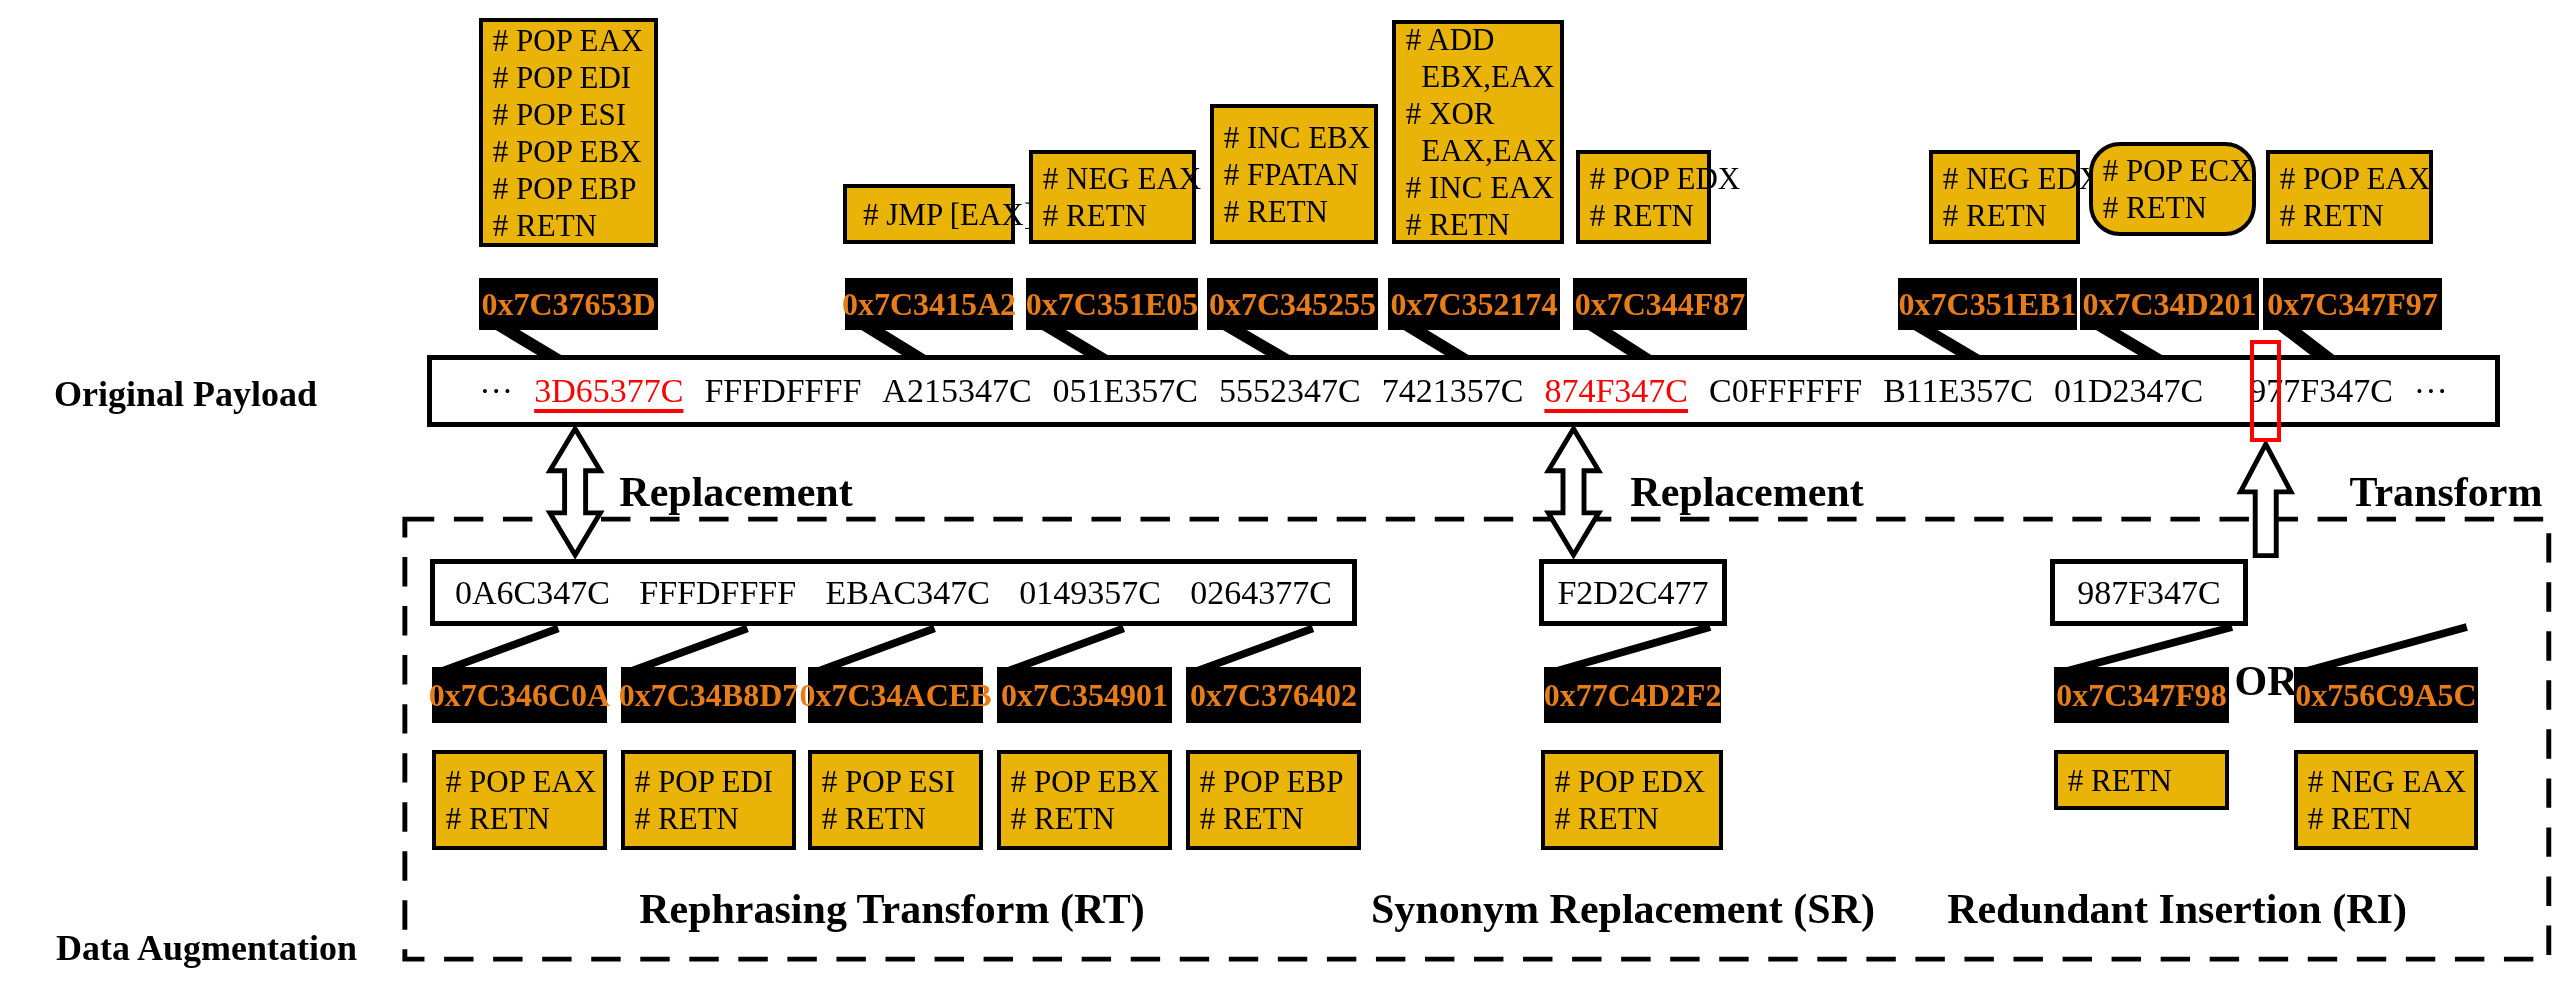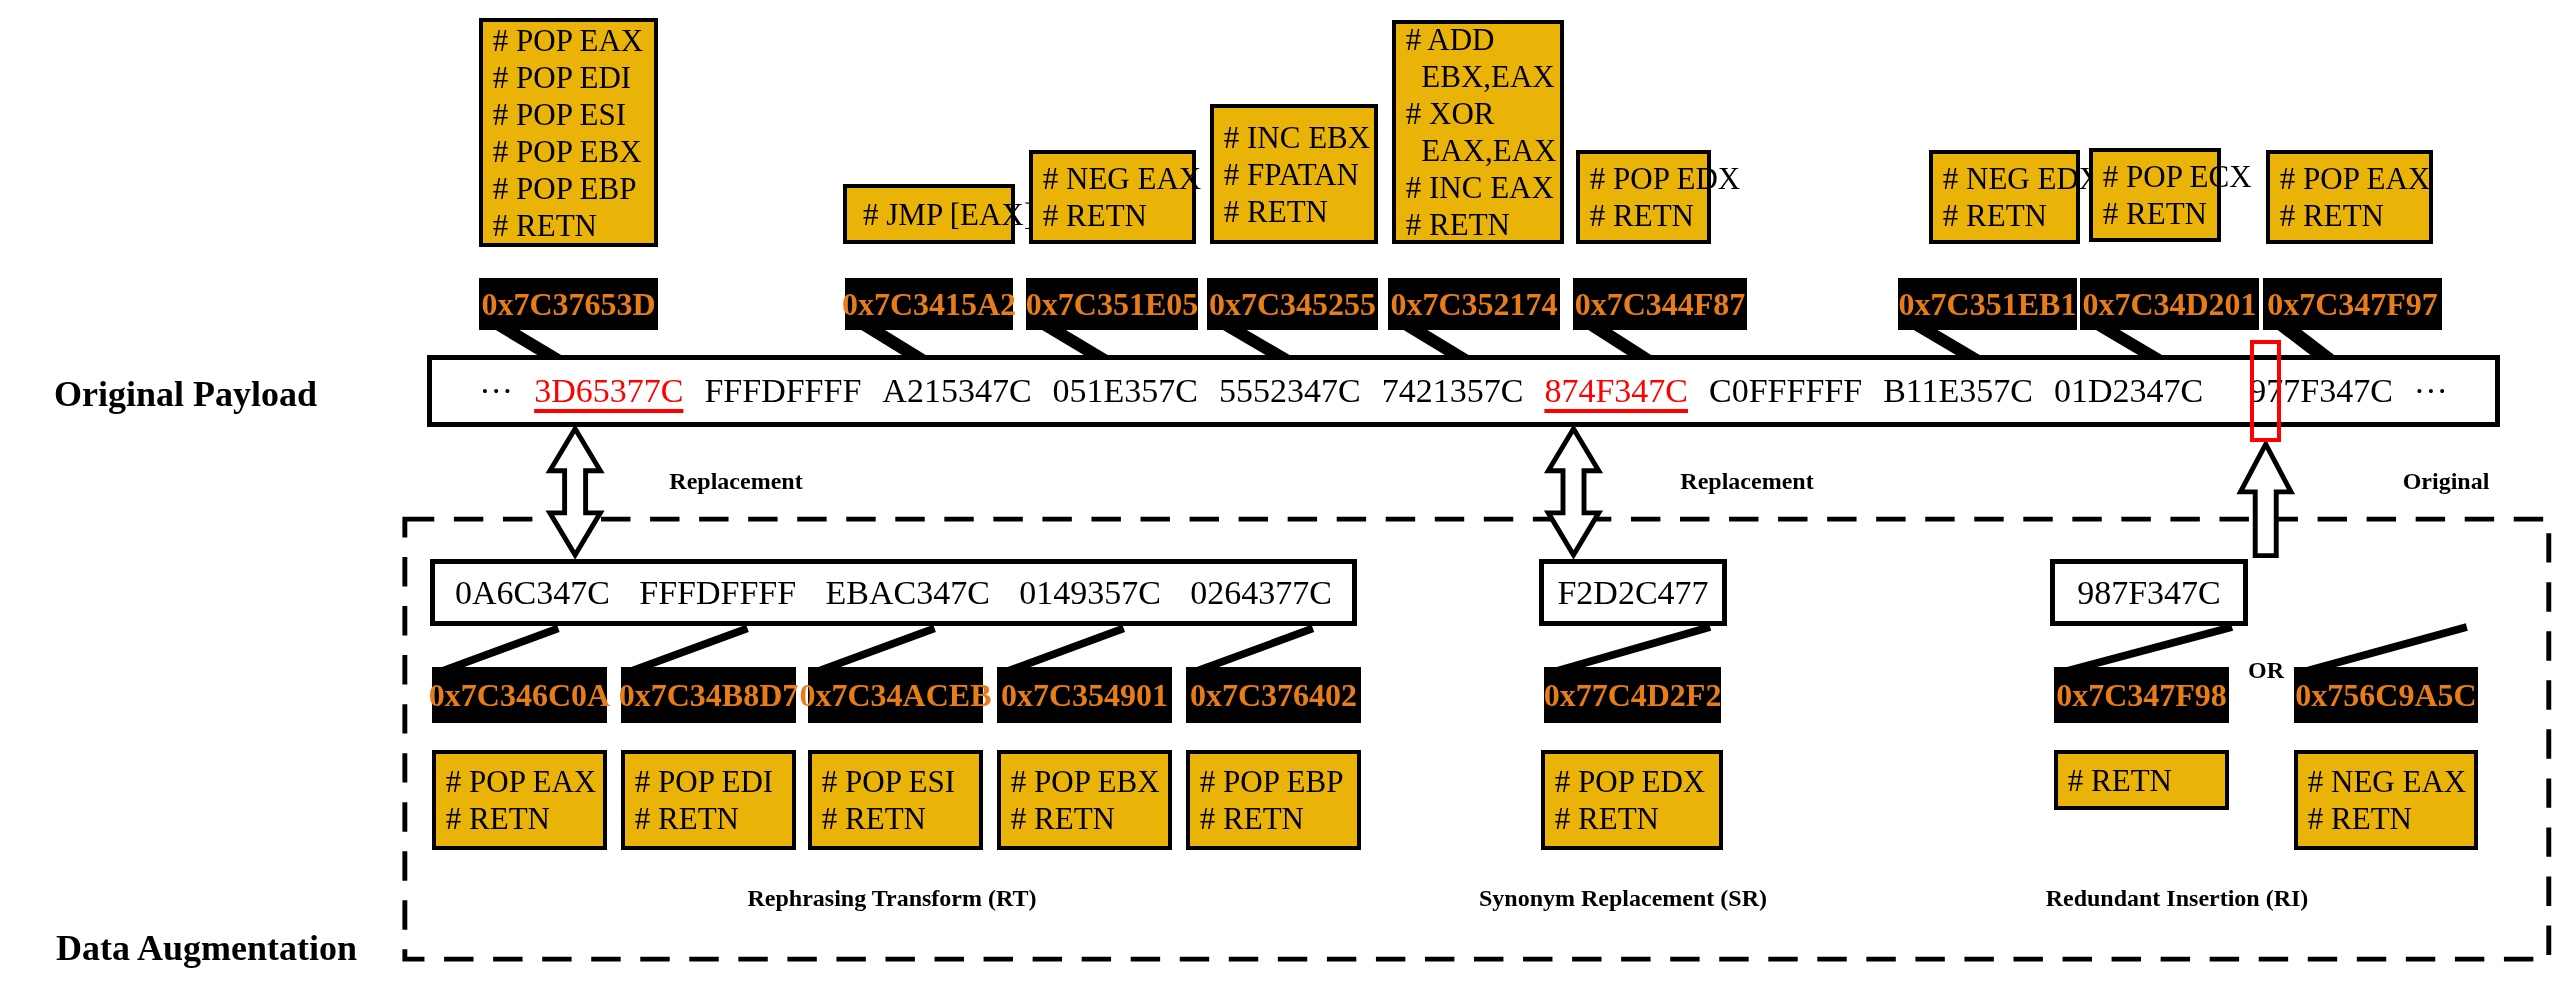--- a/index.html
+++ b/index.html
@@ -14,21 +14,21 @@
             font-size:32px;font-weight:bold;color:#e87d18;white-space:nowrap;}
   .payload-box{position:absolute;z-index:1;box-sizing:border-box;border:5.6px solid #000;background:#fff;
                display:flex;align-items:center;justify-content:center;
                font-size:34px;white-space:nowrap;overflow:visible;}
   .ptok{margin:0 10.5px;flex:none;}
   .rtok{margin:0 14.7px;flex:none;}
   .hl{color:#ff0000;text-decoration:underline;text-decoration-thickness:3.5px;text-underline-offset:7px;}
   .ins-spacer{flex:none;width:25px;height:7px;}
   .ins-marker{position:absolute;z-index:3;box-sizing:border-box;left:1818px;top:-19.6px;
               width:31px;height:102px;border:4.9px solid #ff0000;background:transparent;}
-  .dlabel{position:absolute;z-index:2;font-weight:bold;font-size:24px;white-space:nowrap;transform:translateX(-50%);}
+  .dlabel{position:absolute;z-index:2;font-weight:bold;font-size:42px;white-space:nowrap;transform:translateX(-50%);}
   .side-label{position:absolute;z-index:2;font-weight:bold;font-size:36px;white-space:nowrap;}
 </style>
 </head>
 <body>
 
 <div id="figure">
 
   <svg id="lines" width="2576" height="1004" viewBox="0 0 3675 1433">
 
     <rect x="577" y="741" width="3060" height="628" fill="none" stroke="#000" stroke-width="7" stroke-dasharray="42 28"></rect>
@@ -89,21 +89,21 @@
     <div># RETN</div>
   </div>
   <div class="gadget-box" style="left:1576px;top:150px;width:135px;height:94px;padding-right:0;">
     <div># POP EDX</div>
     <div># RETN</div>
   </div>
   <div class="gadget-box" style="left:1929px;top:150px;width:151px;height:94px;">
     <div># NEG EDX</div>
     <div># RETN</div>
   </div>
-  <div class="gadget-box" style="left:2089px;top:148px;width:132px;height:94px;">
+  <div class="gadget-box" style="left:2089px;top:142px;width:167px;height:94px;border-radius:31px;">
     <div># POP ECX</div>
     <div># RETN</div>
   </div>
   <div class="gadget-box" style="left:2266px;top:150px;width:167px;height:94px;">
     <div># POP EAX</div>
     <div># RETN</div>
   </div>
 
   <div class="addr-box" style="left:479px;top:278px;width:179px;height:52px;">0x7C37653D</div>
   <div class="addr-box" style="left:845px;top:278px;width:168px;height:52px;">0x7C3415A2</div>
@@ -129,21 +129,21 @@
     <span class="ptok">B11E357C</span>
     <span class="ptok">01D2347C</span>
     <span class="ins-spacer"></span>
     <span class="ptok">977F347C</span>
     <span class="ptok">···</span>
     <span class="ins-marker"></span>
   </div>
 
   <div class="dlabel" style="left:736px;top:468px;">Replacement</div>
   <div class="dlabel" style="left:1747px;top:468px;">Replacement</div>
-  <div class="dlabel" style="left:2446px;top:468px;">Original</div>
+  <div class="dlabel" style="left:2446px;top:468px;">Transform</div>
 
   <div class="payload-box" style="left:430px;top:559px;width:927px;height:67px;">
     <span class="rtok">0A6C347C</span>
     <span class="rtok">FFFDFFFF</span>
     <span class="rtok">EBAC347C</span>
     <span class="rtok">0149357C</span>
     <span class="rtok">0264377C</span>
   </div>
   <div class="addr-box" style="left:432px;top:667px;width:175px;height:56px;">0x7C346C0A</div>
   <div class="addr-box" style="left:621px;top:667px;width:175px;height:56px;">0x7C34B8D7</div>

